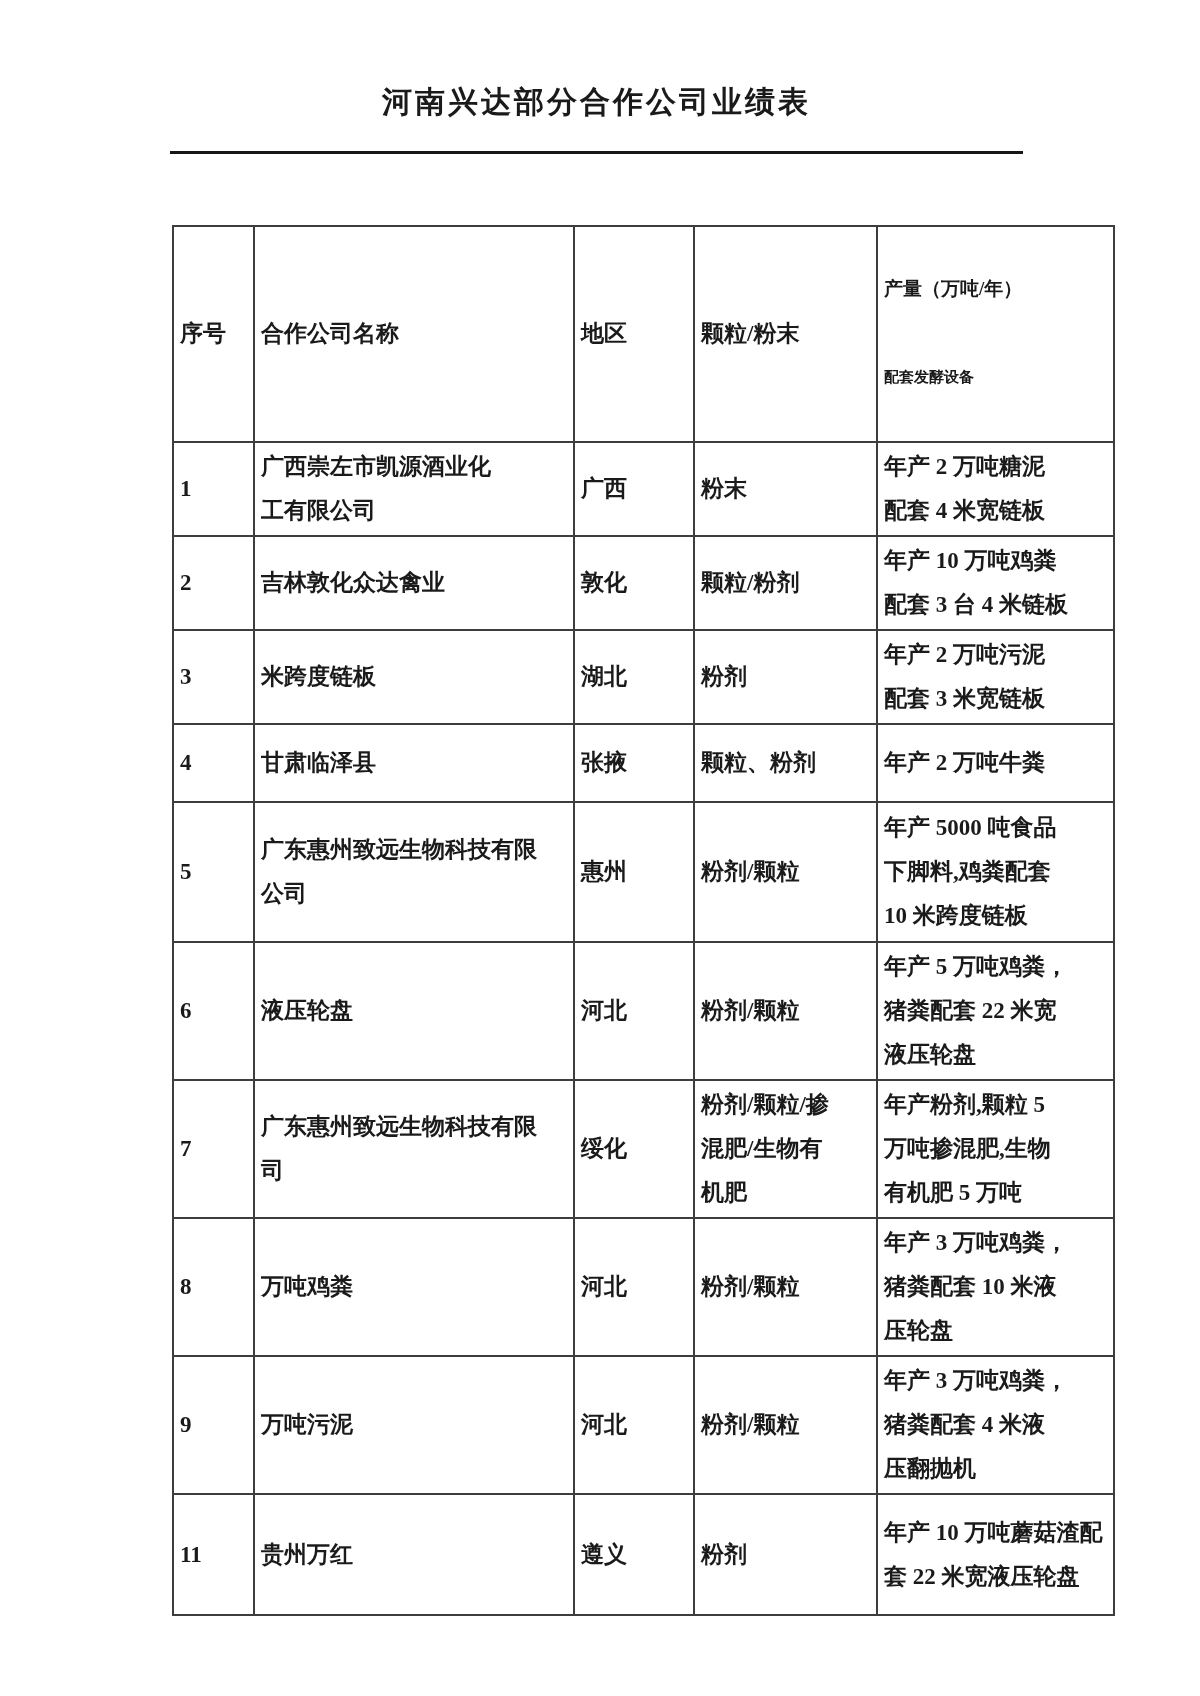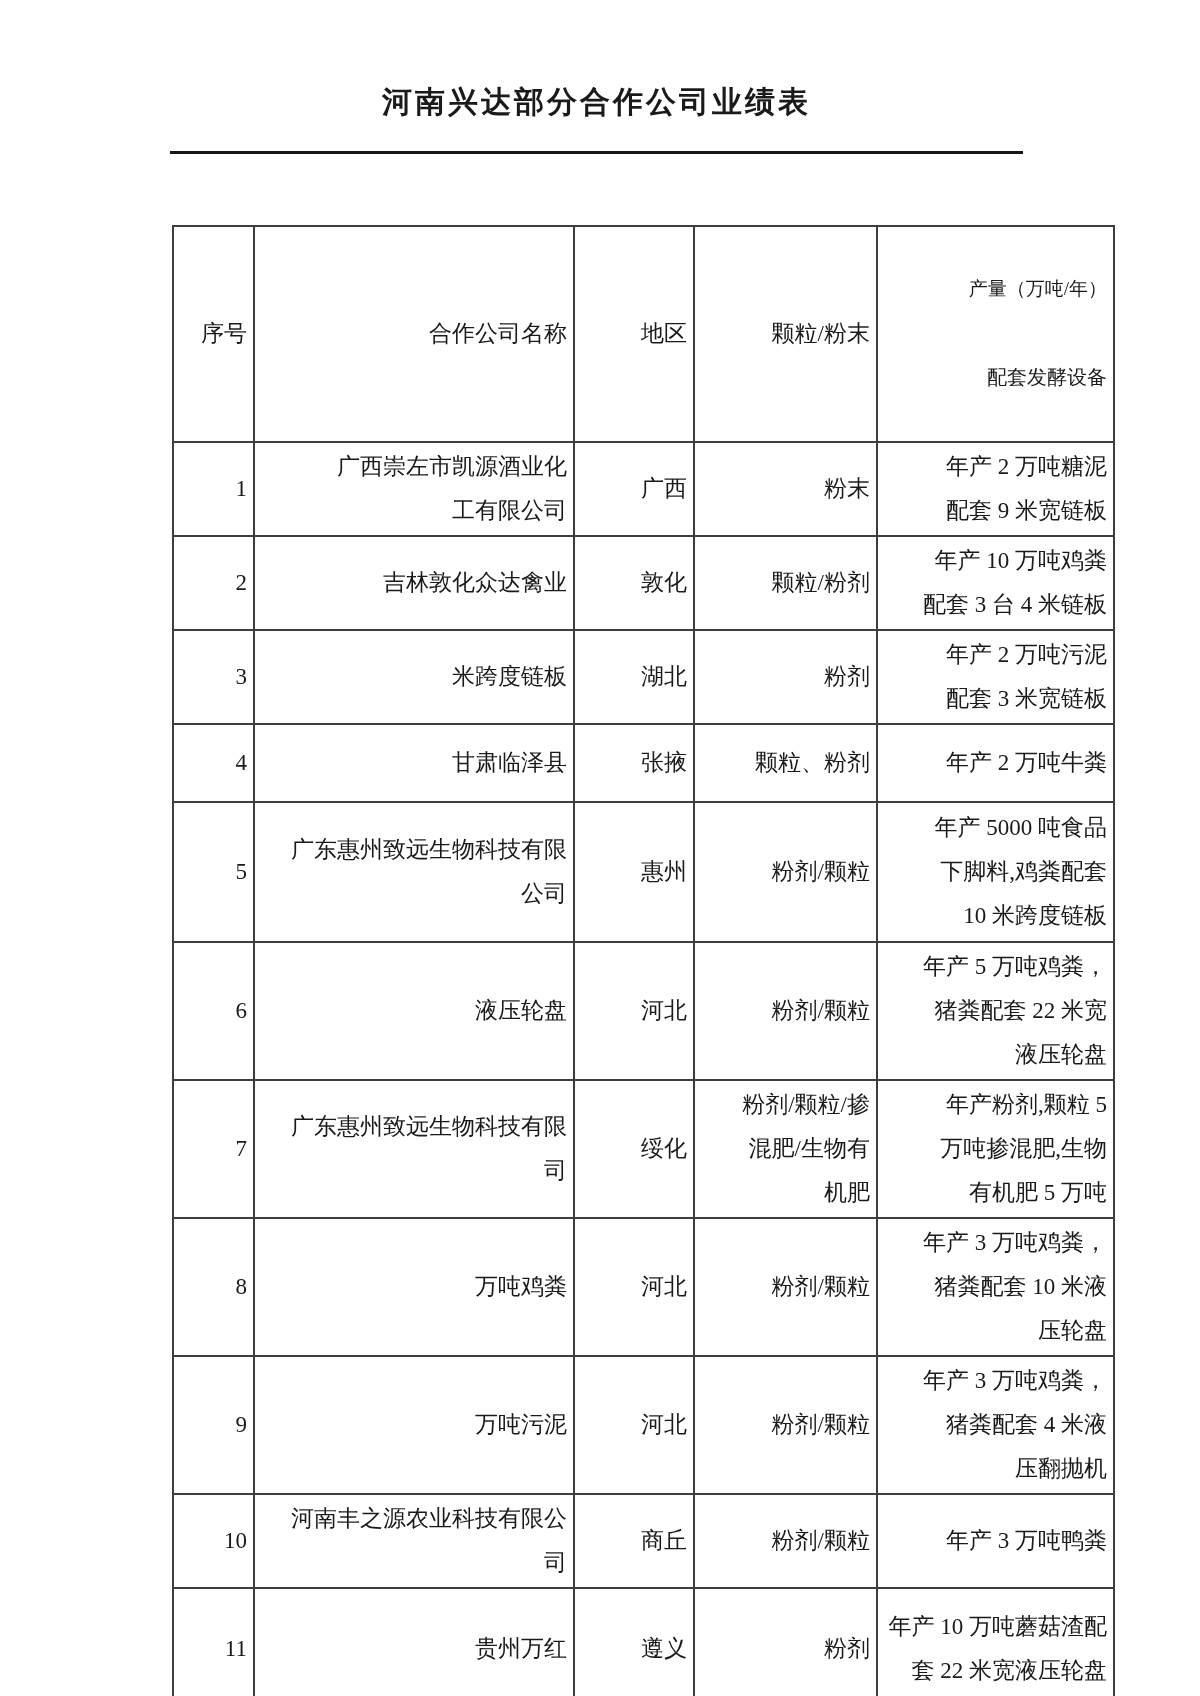--- a/index.html
+++ b/index.html
@@ -35,32 +35,32 @@
   table.perf {
     position:absolute;
     top:225px;
     left:172px;
     border-collapse:collapse;
     table-layout:fixed;
     border:1px solid #3d3d3d;
   }
   table.perf th, table.perf td {
     border:2px solid #3d3d3d;
-    text-align:right;
+    text-align:left;
     vertical-align:middle;
-    font-weight:400;
+    font-weight:700;
     font-size:23px;
     line-height:44px;
     white-space:pre-line;
     padding:2px 6px;
     overflow:hidden;
   }
   tr.hdr { height:109px; }
   .out-l1 { font-size:19px; line-height:32px; }
-  .out-l2 { font-size:20px; line-height:36px; margin-top:10px; }
+  .out-l2 { font-size:15px; line-height:36px; margin-top:10px; }
   td.small-cell { font-size:17.5px; line-height:40px; }
 </style>
 </head>
 <body>
 
 <div class="page">
 
   <div class="doc-title">河南兴达部分合作公司业绩表</div>
 
   <div class="title-rule"></div>
@@ -86,21 +86,21 @@
       </tr>
     </thead>
     <tbody id="table-body">
         <tr style="height: 91px;">
           <td>1</td>
           <td>广西崇左市凯源酒业化
 工有限公司</td>
           <td>广西</td>
           <td>粉末</td>
           <td>年产 2 万吨糖泥
-配套 9 米宽链板</td>
+配套 4 米宽链板</td>
         </tr>
         <tr style="height: 88px;">
           <td>2</td>
           <td>吉林敦化众达禽业</td>
           <td>敦化</td>
           <td>颗粒/粉剂</td>
           <td>年产 10 万吨鸡粪
 配套 3 台 4 米链板</td>
         </tr>
         <tr style="height: 92px;">
@@ -160,28 +160,20 @@
         </tr>
         <tr style="height: 135px;">
           <td>9</td>
           <td>万吨污泥</td>
           <td>河北</td>
           <td>粉剂/颗粒</td>
           <td>年产 3 万吨鸡粪，
 猪粪配套 4 米液
 压翻抛机</td>
         </tr>
-        <tr style="height: 89px;">
-          <td>10</td>
-          <td>河南丰之源农业科技有限公
-司</td>
-          <td>商丘</td>
-          <td>粉剂/颗粒</td>
-          <td>年产 3 万吨鸭粪</td>
-        </tr>
         <tr style="height: 121px;">
           <td>11</td>
           <td>贵州万红</td>
           <td>遵义</td>
           <td>粉剂</td>
           <td class="small-cell">年产 10 万吨蘑菇渣配
 套 22 米宽液压轮盘</td>
         </tr>
       </tbody>
   </table>

